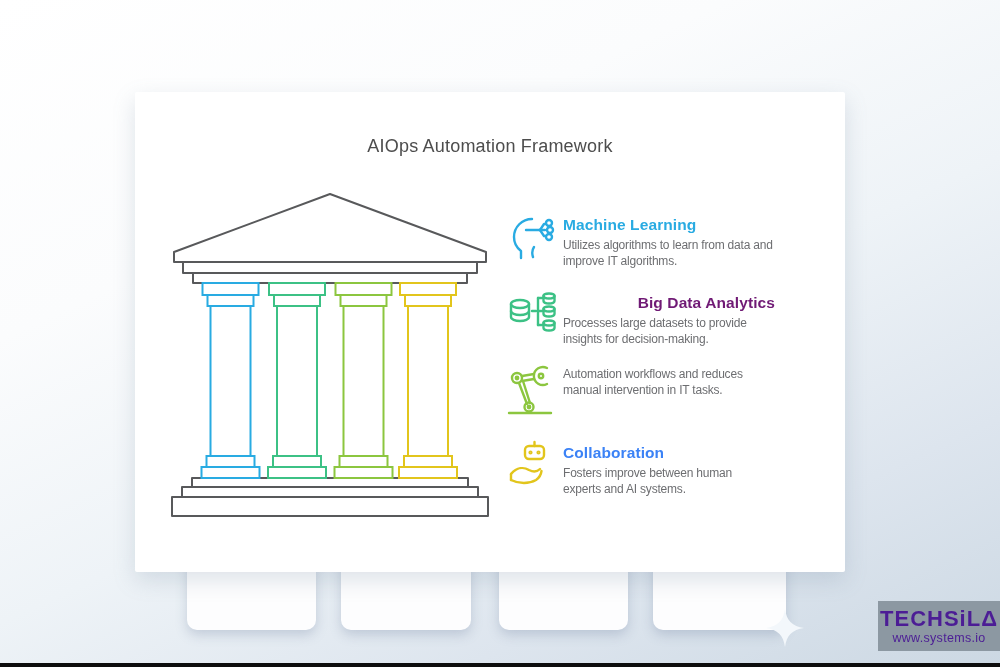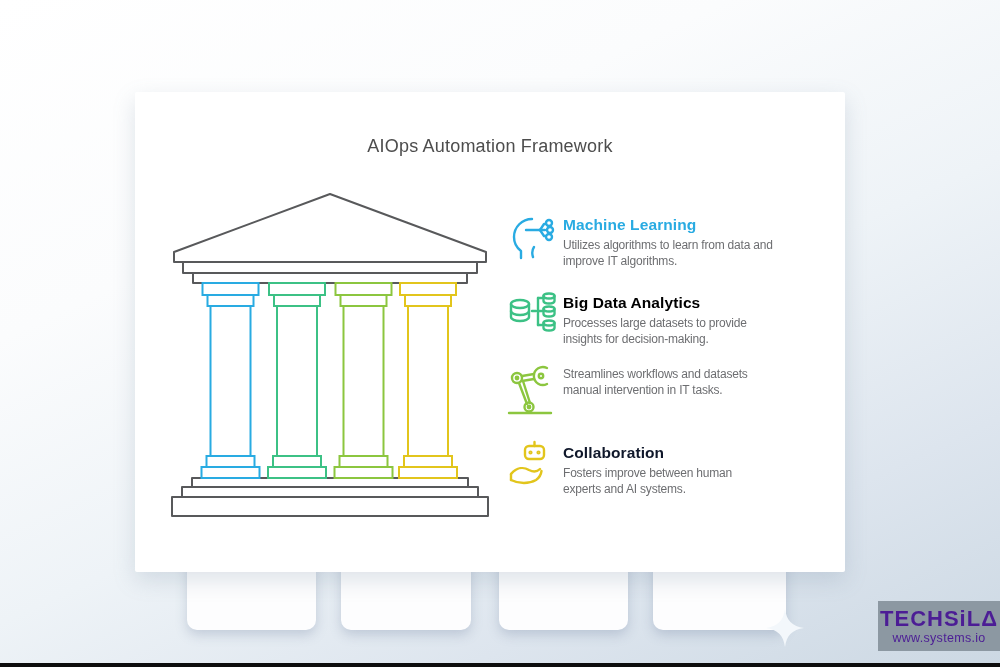--- a/index.html
+++ b/index.html
@@ -142,21 +142,21 @@
             <ellipse cx="42" cy="8" rx="5.5" ry="2.5"></ellipse>
             <path d="M36.5,8 V13 A5.5,2.5 0 0 0 47.5,13 V8"></path>
             <ellipse cx="42" cy="21" rx="5.5" ry="2.5"></ellipse>
             <path d="M36.5,21 V26 A5.5,2.5 0 0 0 47.5,26 V21"></path>
             <ellipse cx="42" cy="35" rx="5.5" ry="2.5"></ellipse>
             <path d="M36.5,35 V40 A5.5,2.5 0 0 0 47.5,40 V35"></path>
           </g>
         </svg>
       </div>
       <div class="txt">
-        <h3 style="color: #000000;">Big Data Analytics</h3>
+        <h3 style="color: #701a75; text-align: right;">Big Data Analytics</h3>
         <p>Processes large datasets to provide insights for decision-making.</p>
       </div>
     </div>
 
     <div class="item" style="top:153px;">
       <div class="icon-box">
         <svg width="50" height="52" viewBox="0 0 50 52">
           <g fill="none" stroke-width="2.4" stroke-linecap="round" stroke-linejoin="round" stroke="#8CC63F">
             <path d="M2,50 H44"></path>
             <circle cx="10" cy="15" r="5"></circle>
@@ -166,40 +166,40 @@
             <path d="M40,5 A9,9 0 1 0 40,21"></path>
             <circle cx="34" cy="13" r="2.2"></circle>
             <path d="M12,20 L20,41"></path>
             <path d="M16,18 L23,40"></path>
             <circle cx="22" cy="44" r="4.5"></circle>
             <circle cx="22" cy="44" r="1.2"></circle>
           </g>
         </svg>
       </div>
       <div class="txt">
-        <p>Streamlines workflows and datasets manual intervention in IT tasks.</p>
+        <p>Automation workflows and reduces manual intervention in IT tasks.</p>
       </div>
     </div>
 
     <div class="item" style="top:228px;">
       <div class="icon-box">
         <svg width="50" height="52" viewBox="0 0 50 52">
           <g fill="none" stroke-width="2.4" stroke-linecap="round" stroke-linejoin="round" stroke="#E2C51C">
             <rect x="18" y="8" width="19" height="13" rx="4"></rect>
             <path d="M27.5,8 V4"></path>
             <circle cx="23.5" cy="14.5" r="0.9"></circle>
             <circle cx="31.5" cy="14.5" r="0.9"></circle>
             <path d="M4,36 C10,29 17,29 22,32 C26,34 30,34 33,31"></path>
             <path d="M4,42 C12,46 22,46 29,42 C32,40 34,37 34.5,33"></path>
             <path d="M4,36 L4,42"></path>
           </g>
         </svg>
       </div>
       <div class="txt">
-        <h3 style="color: #0f172a;">Collaboration</h3>
+        <h3 style="color: #3b82f6;">Collaboration</h3>
         <p>Fosters improve between human experts and AI systems.</p>
       </div>
     </div>
 
   </div>
 </div>
 
 <div class="watermark" style="background: rgb(140, 152, 162);">
   <div class="brand">TECHSiLΔ</div>
   <div class="url">www.systems.io</div>

